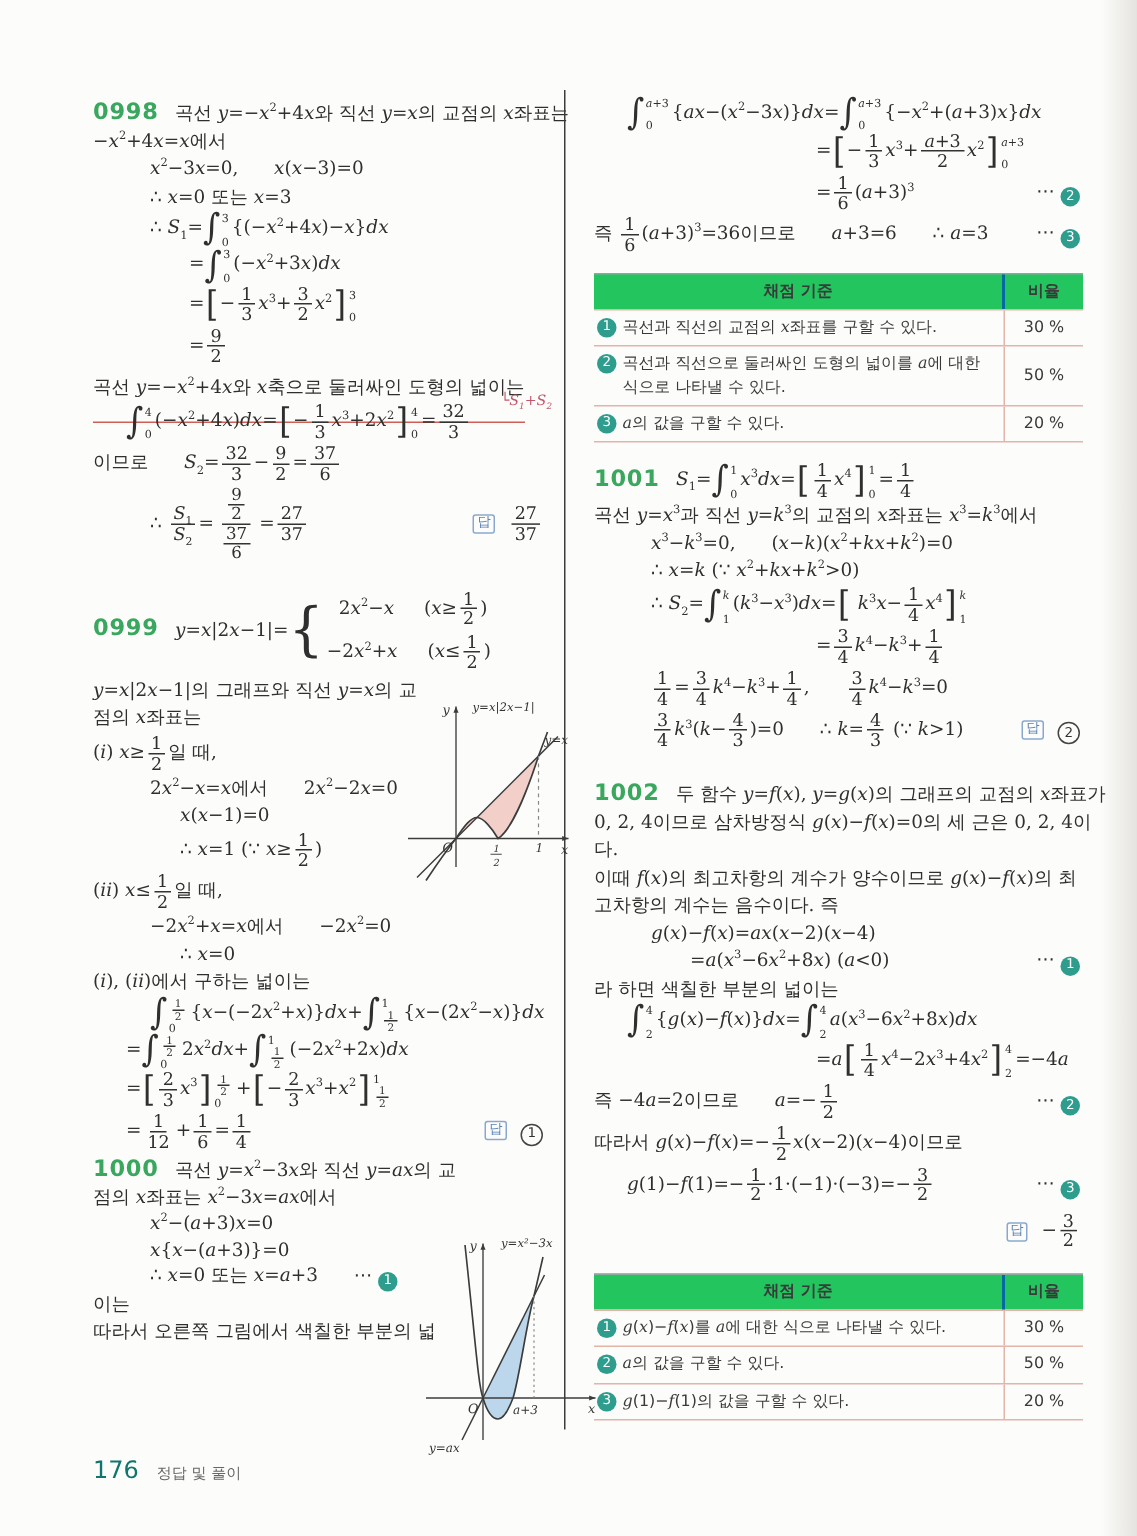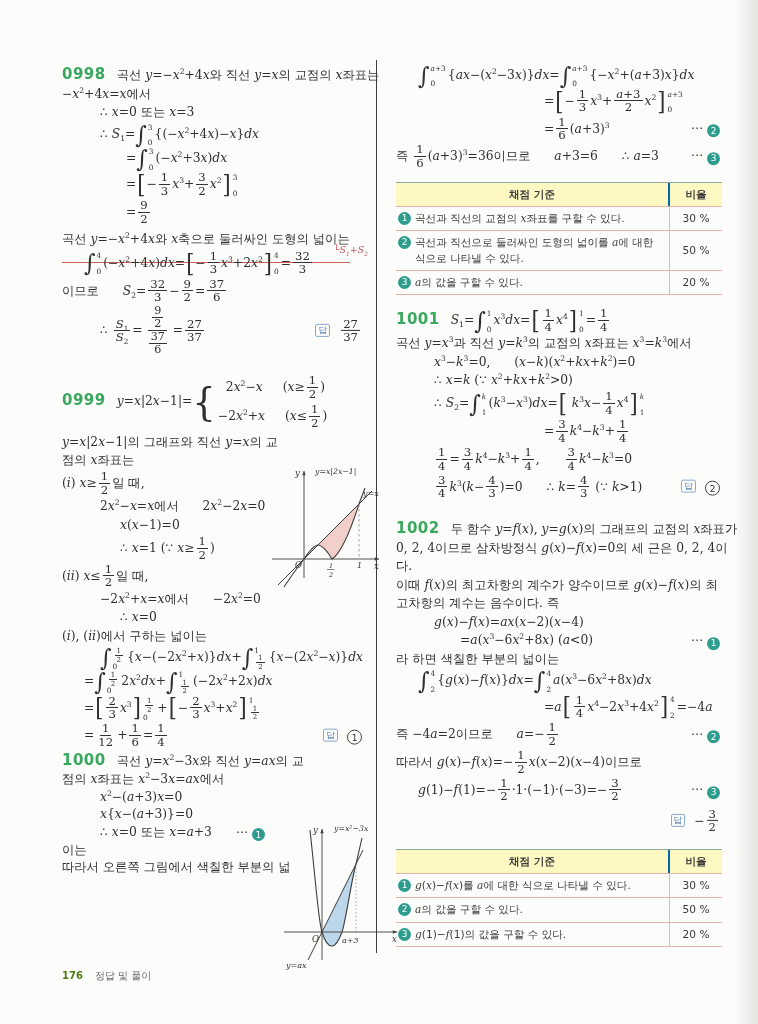--- a/index.html
+++ b/index.html
@@ -41,46 +41,47 @@
   .ab{display:inline-block;border:1px solid #8aa8cf;color:#5b82b5;font-size:.72em;line-height:1.25;
       padding:0 2px;border-radius:2px;margin-right:5px;vertical-align:1px;
       font-family:"DejaVu Sans",sans-serif;font-style:normal;}
   .ur{border-bottom:1.4px solid #cf5f55;padding-bottom:16px;}
   .rn{position:absolute;right:-4px;top:-7px;color:#c4566b;font-size:9.5px;font-style:italic;}
   .ar{position:absolute;right:2px;top:50%;transform:translateY(-50%);white-space:nowrap;}
   .sp{display:inline-block;width:16px;}
   .hp{display:inline-block;width:8px;}
   .tbl{margin:12px 0 0 0;font-size:10.6px;line-height:1.45;border-bottom:1px solid #e3b4aa;
        font-family:"DejaVu Sans","Liberation Sans",sans-serif;color:#3a3a3a;}
-  .thr{display:flex;background:#fef9c3;border-top:1.5px solid #8fa89e;font-weight:bold;}
+  .thr{display:flex;background:#22c55e;border-top:1.5px solid #8fa89e;font-weight:bold;}
   .th{padding:4px 2px;text-align:center;}
   .th.a{flex:1;}
   .th.b{width:48px;border-left:2px solid #0369a1;}
   .trw{display:flex;border-top:1px solid #e3b4aa;align-items:stretch;}
   .td{padding:4px 2px;}
   .td.a{flex:1;white-space:normal;display:flex;gap:4px;align-items:flex-start;}
   .td.a .cn{flex:0 0 auto;margin-top:1px;}
   .td.b{width:48px;border-left:1px solid #e3b4aa;display:flex;align-items:center;justify-content:center;}
   .tdt{white-space:normal;}
   svg.fig{position:absolute;}
   .g1{left:268px;top:462px;}
   .g2{left:280px;top:820px;}
   .figtext{font-family:"DejaVu Serif",serif;font-style:italic;fill:#333;}
   .footer{position:absolute;left:62px;top:969px;display:flex;align-items:baseline;gap:12px;}
-  .pno{font-family:"DejaVu Sans","Liberation Sans",sans-serif;font-weight:bold;font-size:10px;color:#4d7c0f;}
+  .pno{font-family:"DejaVu Sans","Liberation Sans",sans-serif;font-weight:normal;font-size:16px;color:#0f766e;}
   .flab{font-family:"DejaVu Sans","Liberation Sans",sans-serif;font-size:10px;color:#666;}
 </style>
 </head>
 <body>
 
 <div class="page">
 
   <div class="col left">
       <div class="ln t"><span class="pn">0998</span> 곡선 <i>y</i>=−<i>x</i><sup>2</sup>+4<i>x</i>와 직선 <i>y</i>=<i>x</i>의 교점의 <i>x</i>좌표는</div>
       <div class="ln t">−<i>x</i><sup>2</sup>+4<i>x</i>=<i>x</i>에서</div>
+      <div class="ln i2"><i>x</i><sup>2</sup>−3<i>x</i>=0, <span class="sp"></span> <i>x</i>(<i>x</i>−3)=0</div>
       <div class="ln i2">∴ <i>x</i>=0 또는 <i>x</i>=3</div>
       <div class="ln i2">∴ <i>S</i><sub>1</sub>=<span class="ig">
           <span class="is">∫</span>
           <span class="lm">
             <span>3</span>
             <span>0</span>
           </span>
         </span>{(−<i>x</i><sup>2</sup>+4<i>x</i>)−<i>x</i>}<i>d</i><i>x</i></div>
       <div class="ln i4">=<span class="ig">
           <span class="is">∫</span>

